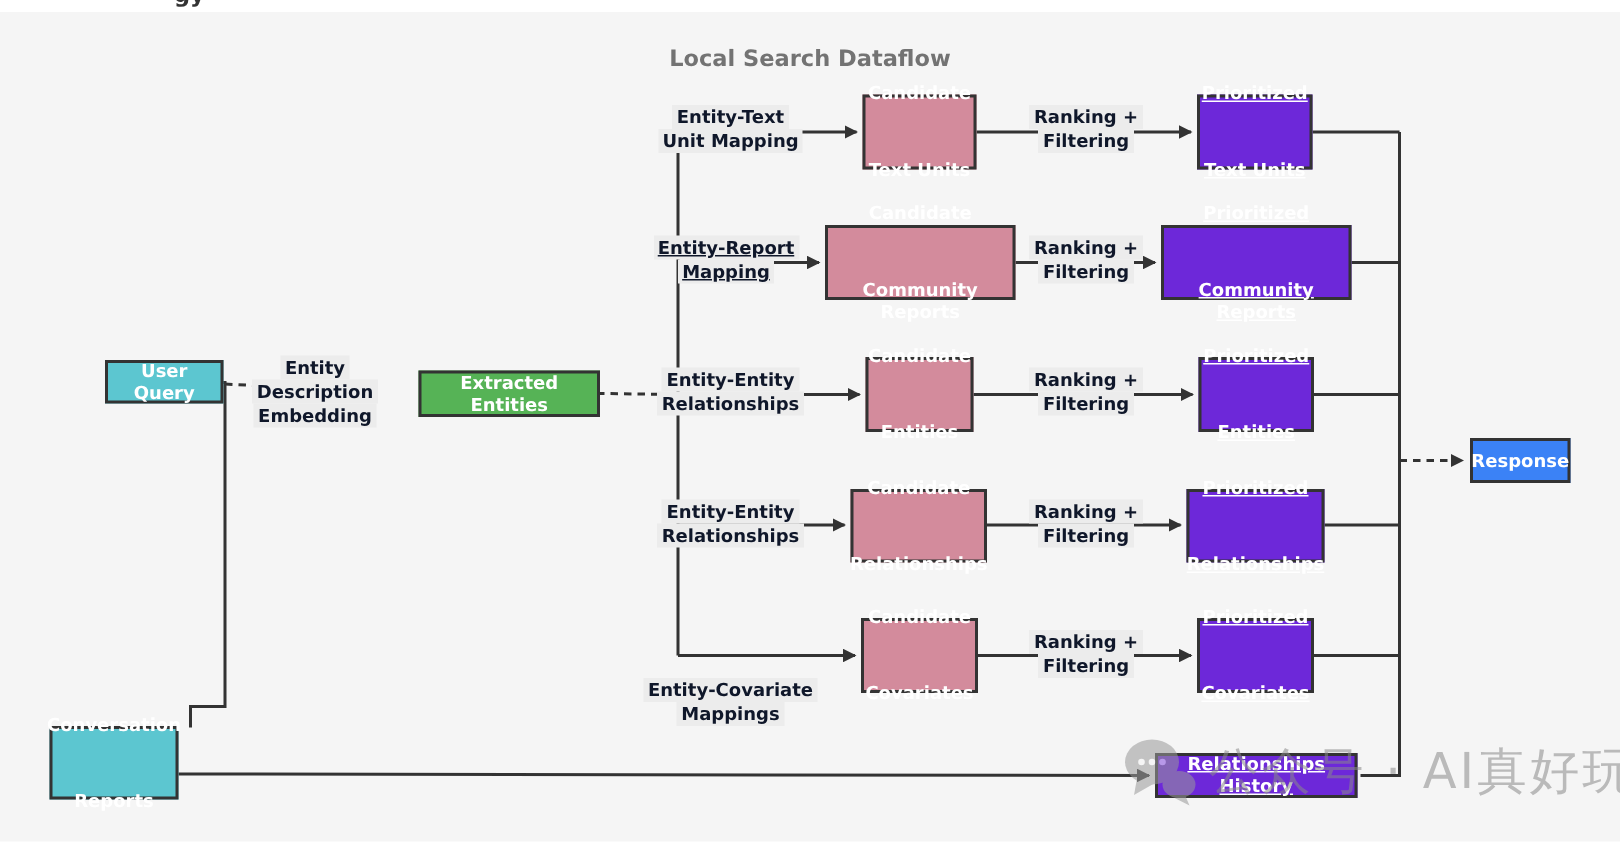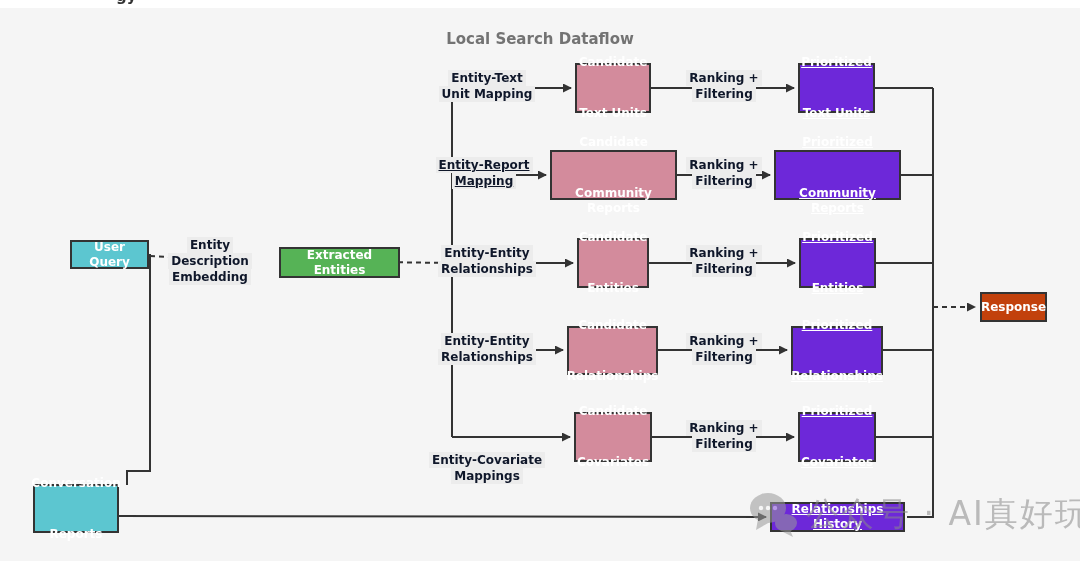--- a/index.html
+++ b/index.html
@@ -9,21 +9,21 @@
   #band-top{top:0;height:8px;}
   #band-bottom{top:561px;height:7px;}
   #edges{position:absolute;left:0;top:0;width:1080px;height:568px;z-index:1;}
   .node{position:absolute;box-sizing:border-box;border:2px solid #333333;z-index:2;
         display:flex;flex-direction:column;align-items:center;justify-content:center;
         color:#ffffff;font-weight:bold;font-size:12px;line-height:15px;text-align:center;gap:36px;}
   .cyan{background:#5cc6d0;}
   .green{background:#56b356;margin-left:20px;}
   .pink{background:#d38b9c;}
   .orange{background:#6d28d9;text-decoration:underline;}
-  .purple{background:#c2410c;}
+  .purple{background:#3b82f6;}
   .edge-label{position:absolute;z-index:3;text-align:center;font-size:12px;font-weight:bold;
               color:#0f172a;line-height:16px;}
   .edge-label div{display:table;margin:0 auto;background:#ececec;padding:0 3px;white-space:nowrap;}
   #diagram-title{position:absolute;left:420px;top:30px;width:240px;text-align:center;z-index:3;
                  font-size:15px;font-weight:700;color:#737373;}
   #watermark{position:absolute;left:748px;top:490px;z-index:5;display:flex;align-items:center;
              gap:8px;opacity:0.55;pointer-events:none;}
   #watermark .wm-text{font-size:33px;color:#8a8a8a;font-weight:500;white-space:nowrap;letter-spacing:2px;}
   #top-fragment{position:absolute;left:116px;top:0;width:34px;height:6px;overflow:hidden;z-index:4;}
   #top-fragment span{position:absolute;top:-13px;left:0;font-size:15px;font-weight:bold;color:#333;}

